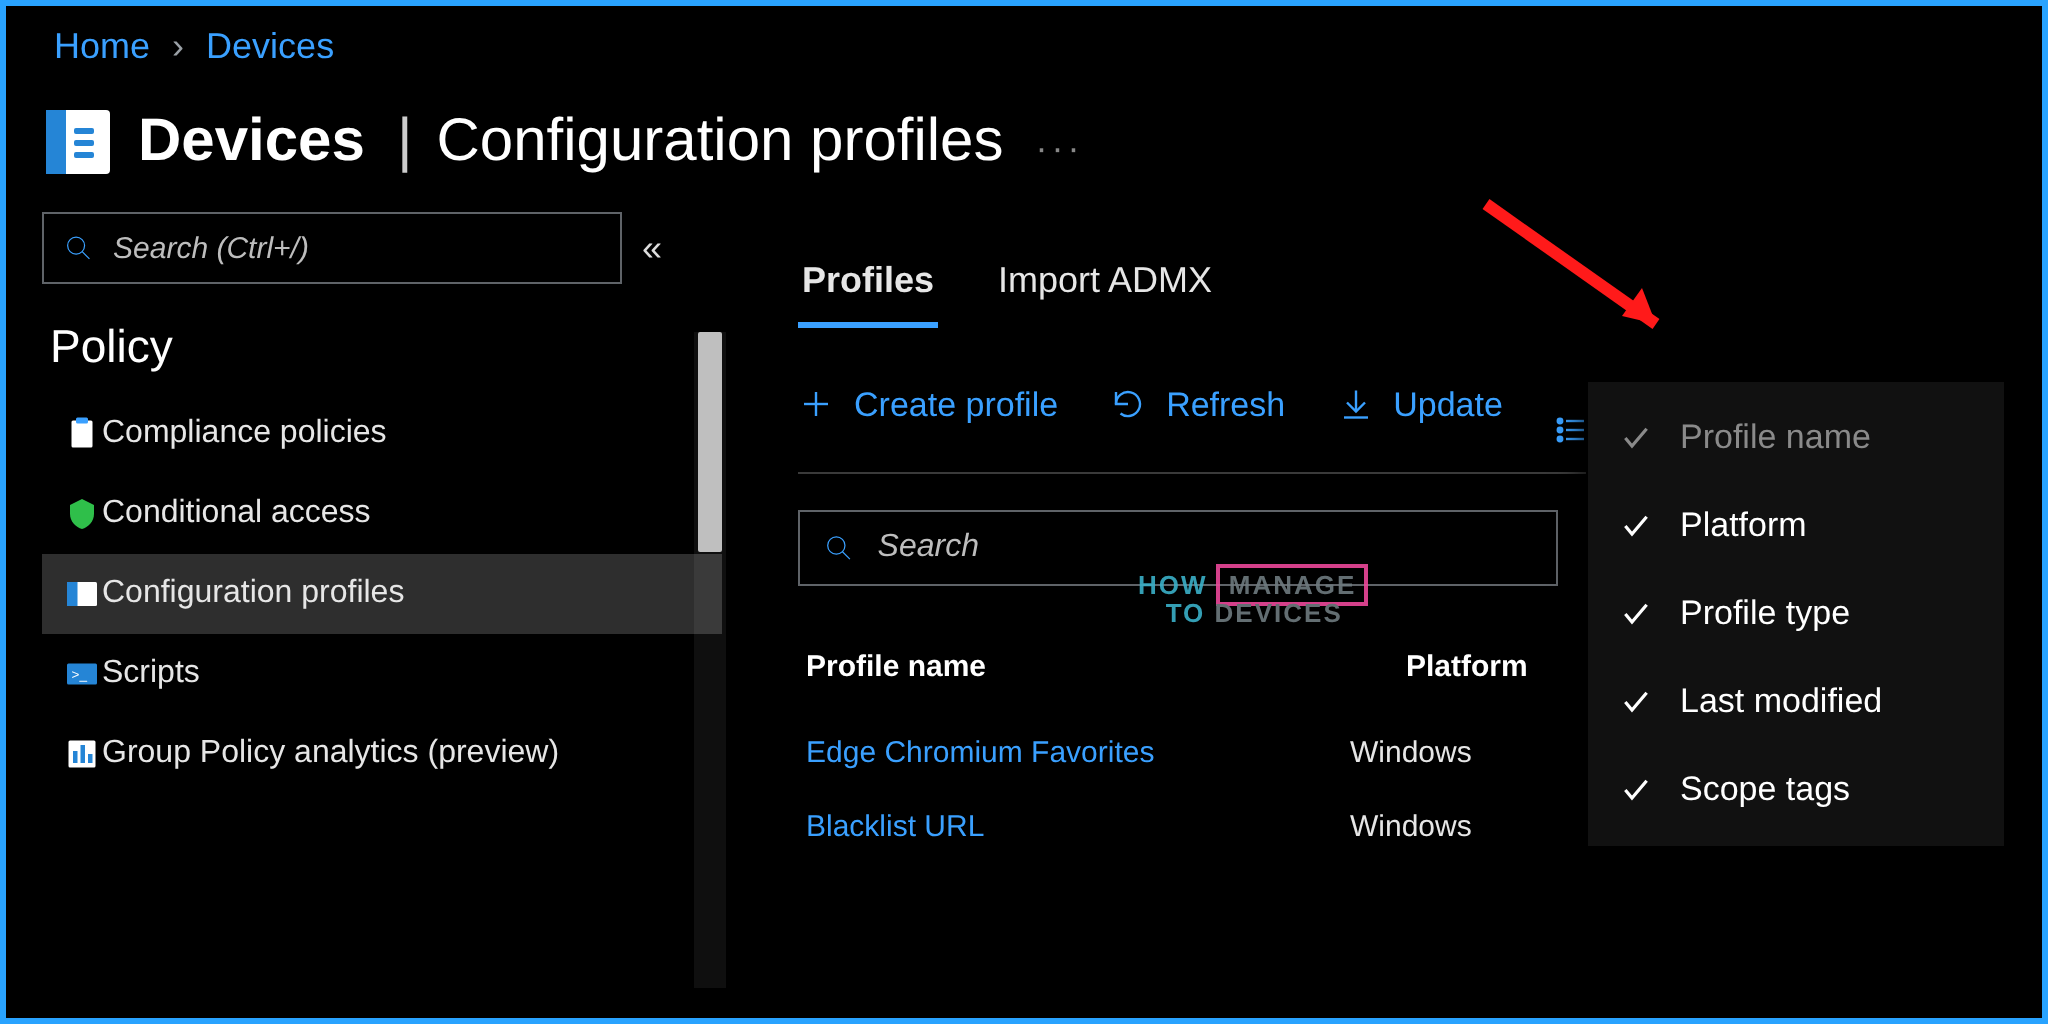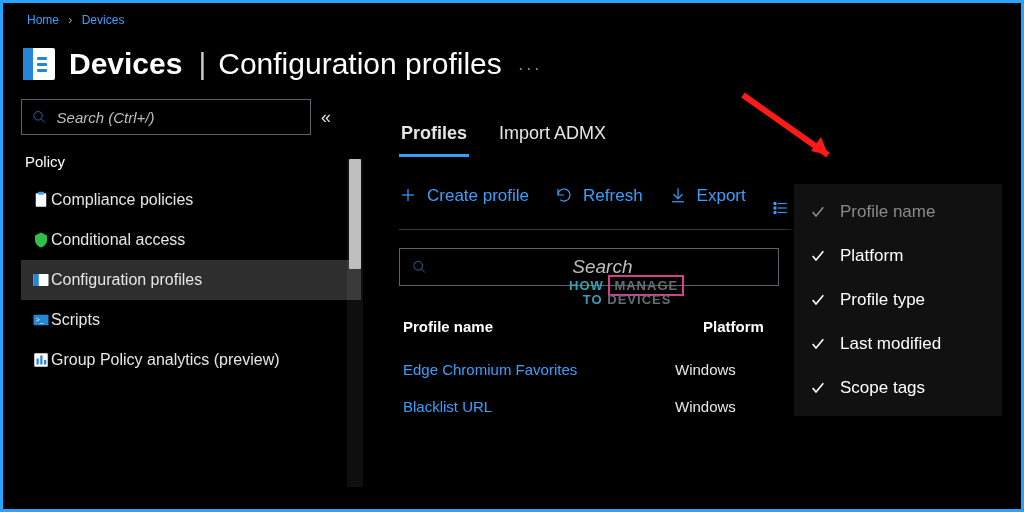--- a/index.html
+++ b/index.html
@@ -7,21 +7,21 @@
   body {
     background: #000;
     color: #e6e6e6;
     font-family: "Segoe UI", Arial, sans-serif;
     font-size: 15px;
     border: 3px solid #29a3ff;
   }
   .frame { position: relative; width: 100%; height: 100%; padding: 6px 18px 0 18px; }
 
   
-  .breadcrumb { font-size: 12px; padding: 4px 0 8px 6px; }
+  .breadcrumb { font-size: 18px; padding: 4px 0 8px 6px; }
   .breadcrumb a { color: #3aa0ff; text-decoration: none; }
   .bc-sep { color: #9aa0a6; margin: 0 6px; }
 
   
   .title-row { display: flex; align-items: center; gap: 14px; padding: 12px 0 18px 2px; }
   .title-icon {
     width: 32px; height: 32px; background: #fff; border-radius: 2px;
     display: flex; align-items: center; justify-content: center; position: relative;
   }
   .title-icon::before {
@@ -58,21 +58,21 @@
   .collapse { color:#ddd; font-size:18px; cursor:pointer;}
 
   .scroll-track {
     position:absolute; top:60px; right:-2px; width:16px; bottom:0;
     background: rgba(255,255,255,0.06);
   }
   .scroll-thumb {
     position:absolute; top:0; left:2px; width:12px; height:110px; background:#bfbfbf; border-radius:1px;
   }
 
-  .section-title { font-size:15px; color:#fff; margin: 6px 0 10px 4px; font-weight:400;}
+  .section-title { font-size:23px; color:#fff; margin: 6px 0 10px 4px; font-weight:400;}
   .nav { display:flex; flex-direction:column; }
   .nav-item {
     display:flex; align-items:flex-start; padding:10px 10px 10px 10px;
     color:#e6e6e6; cursor:pointer; font-size:16px;
   }
   .nav-item.selected { background:#2e2e2e; }
   .nav-icon { width:20px; height:20px; display:inline-flex; align-items:center; justify-content:center;}
   .nav-icon svg { width:18px; height:18px; }
   .nav-item span.label { flex:1; line-height:1.2;}
 
@@ -90,23 +90,22 @@
   .toolbar-divider { height:1px; background:#3a3a3a; margin: 6px 0 18px 0; width:100%; }
 
   
   .main-search-row { display:flex; align-items:center; gap:14px; margin-bottom:24px;}
   .main-search {
     width: 380px; height:38px; border:1px solid #5f6368; display:flex; align-items:center;
     padding:0 12px; background:transparent;
   }
   .main-search svg { width:16px; height:16px; stroke:#3aa0ff; fill:none; margin-right:12px;}
   .main-search input {
-    background:transparent; border:none; outline:none; color:#e6e6e6; font-size:19px; width:100%;
+    background:transparent; border:none; outline:none; color:#e6e6e6; font-size:16px; width:100%;
     font-style: italic;
-    text-align: center;
   }
   .main-search input::placeholder{ color:#bdbdbd; font-style: italic;}
   .info-icon {
     width:22px; height:22px; border:2px solid #3aa0ff; border-radius:50%;
     display:flex; align-items:center; justify-content:center; color:#3aa0ff; font-size:13px; font-weight:600;
   }
 
   .watermark {
     position:absolute; left:190px; top:180px; color:#3ab0c8; font-size:13px;
     font-weight:700; letter-spacing:1px; opacity:0.9; line-height:1.1;
@@ -258,21 +257,21 @@
               <polyline points="4 4 4 12 12 12" fill="none"></polyline>
             </svg>
           <span>Refresh</span>
         </div>
         <div class="tbtn">
           <svg viewBox="0 0 24 24">
               <line x1="12" y1="3" x2="12" y2="17"></line>
               <polyline points="6 11 12 17 18 11" fill="none"></polyline>
               <line x1="4" y1="21" x2="20" y2="21"></line>
             </svg>
-          <span>Export</span>
+          <span>Update</span>
         </div>
         <div class="tbtn columns">
           <svg viewBox="0 0 24 24">
               <line x1="8" y1="6" x2="20" y2="6"></line>
               <line x1="8" y1="12" x2="20" y2="12"></line>
               <line x1="8" y1="18" x2="20" y2="18"></line>
               <circle cx="4" cy="6" r="1.5" fill="#3aa0ff"></circle>
               <circle cx="4" cy="12" r="1.5" fill="#3aa0ff"></circle>
               <circle cx="4" cy="18" r="1.5" fill="#3aa0ff"></circle>
             </svg>

